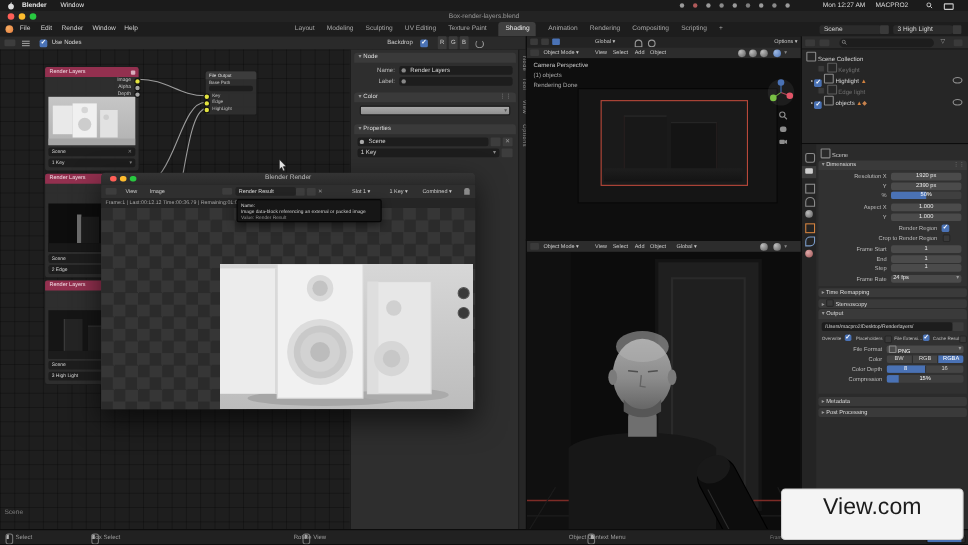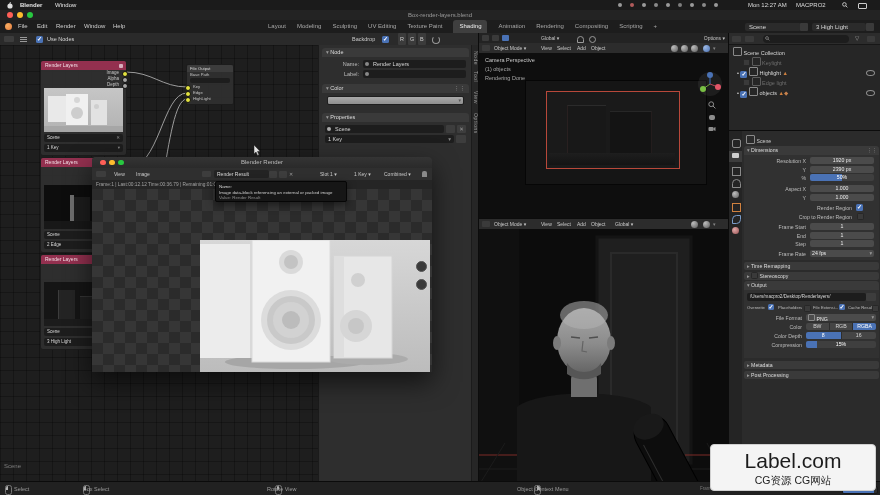--- a/index.html
+++ b/index.html
@@ -564,17 +564,16 @@
       <span class="r dot" style="right:5px;top:90px;width:9px;height:9px;background:#3a3a3a;border:1px solid #555"></span>
     </div>
     <div class="r" style="left:123px;top:24px;width:132px;height:21px;background:#161616;border:1px solid #060606;border-radius:2px;box-shadow:0 3px 8px rgba(0,0,0,.5);padding:2px 3px;box-sizing:border-box;z-index:5">
       <div class="tx" style="font-size:4.4px;color:#d8d8d8;line-height:5.5px">Name:</div>
       <div class="tx" style="font-size:4.4px;color:#cfcfcf;line-height:5.5px">Image data-block referencing an external or packed image</div>
       <div class="tx" style="font-size:4.4px;color:#8f8f8f;line-height:5.5px">Value: Render Result</div>
     </div>
   </div>
 
   <div class="r" style="left:710px;top:444px;width:164px;height:45px;background:#f4f4f4;border-radius:4px;border:1px solid #d0d0d0;z-index:60;text-align:center;color:#1c1c1c">
-    <div class="tx" style="font-size:21px;line-height:27px;margin-top:2px">Label.com</div>
-    <div class="tx" style="font-size:10.5px;line-height:12px">CG资源 CG网站</div>
+    <div class="tx" style="font-size:21px;line-height:27px;margin-top:2px">View.com</div>
   </div>
 
 </div>
 
 </body></html>

